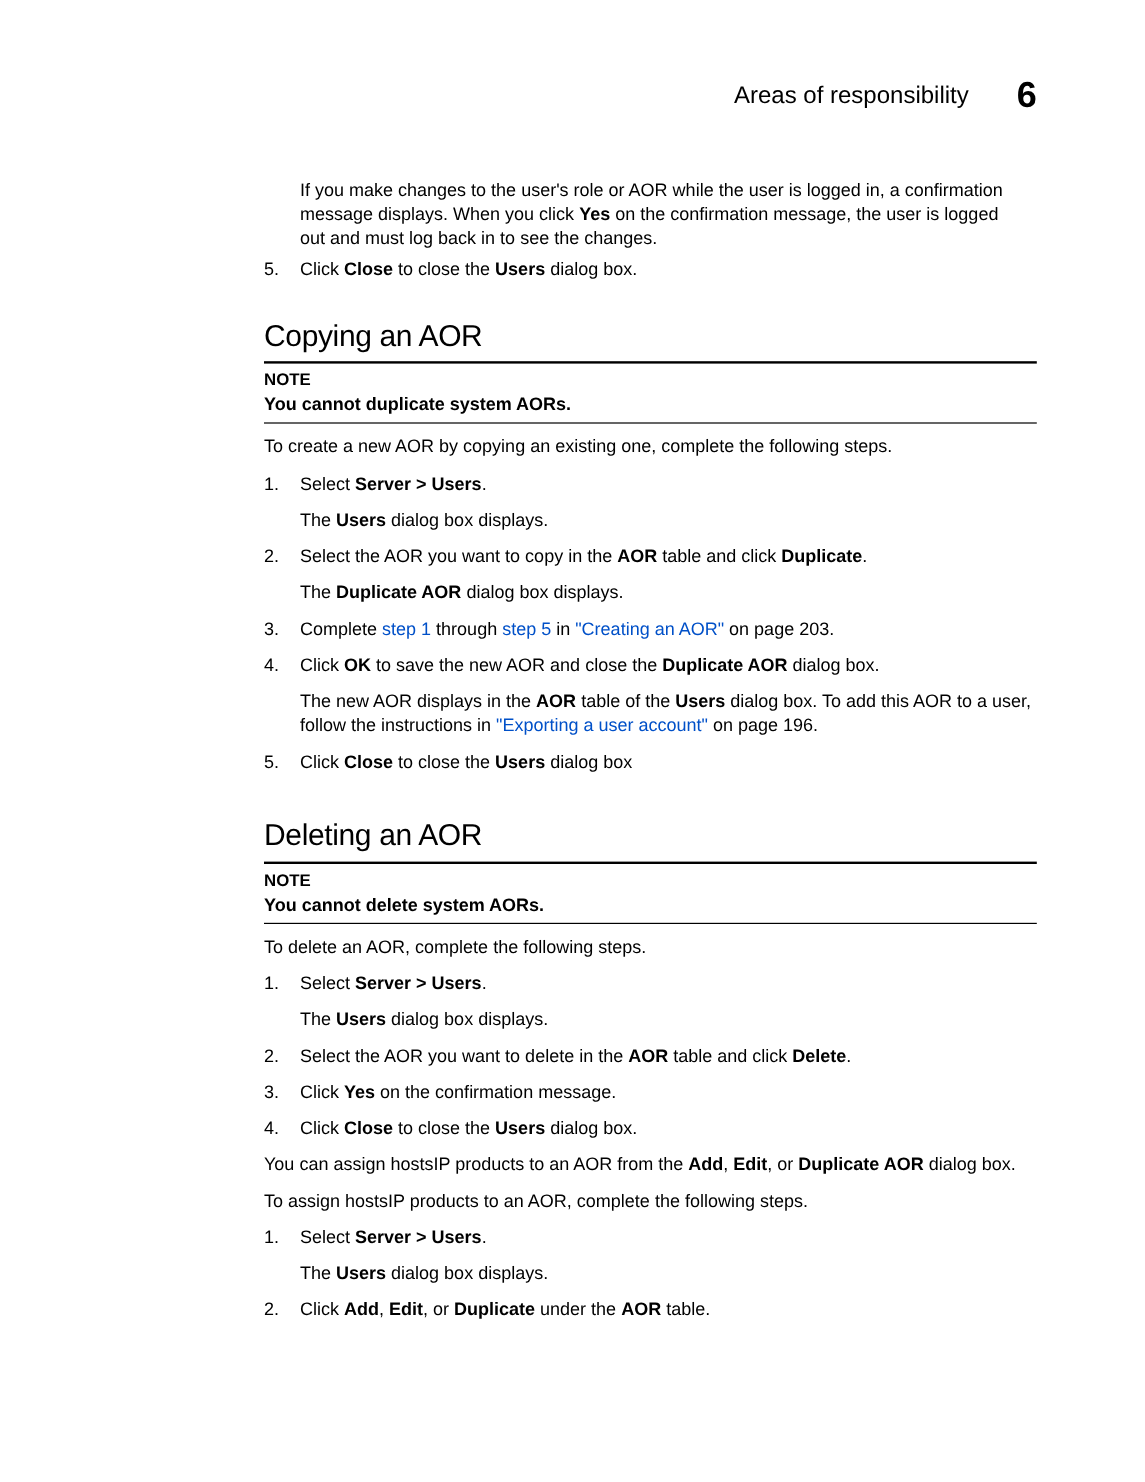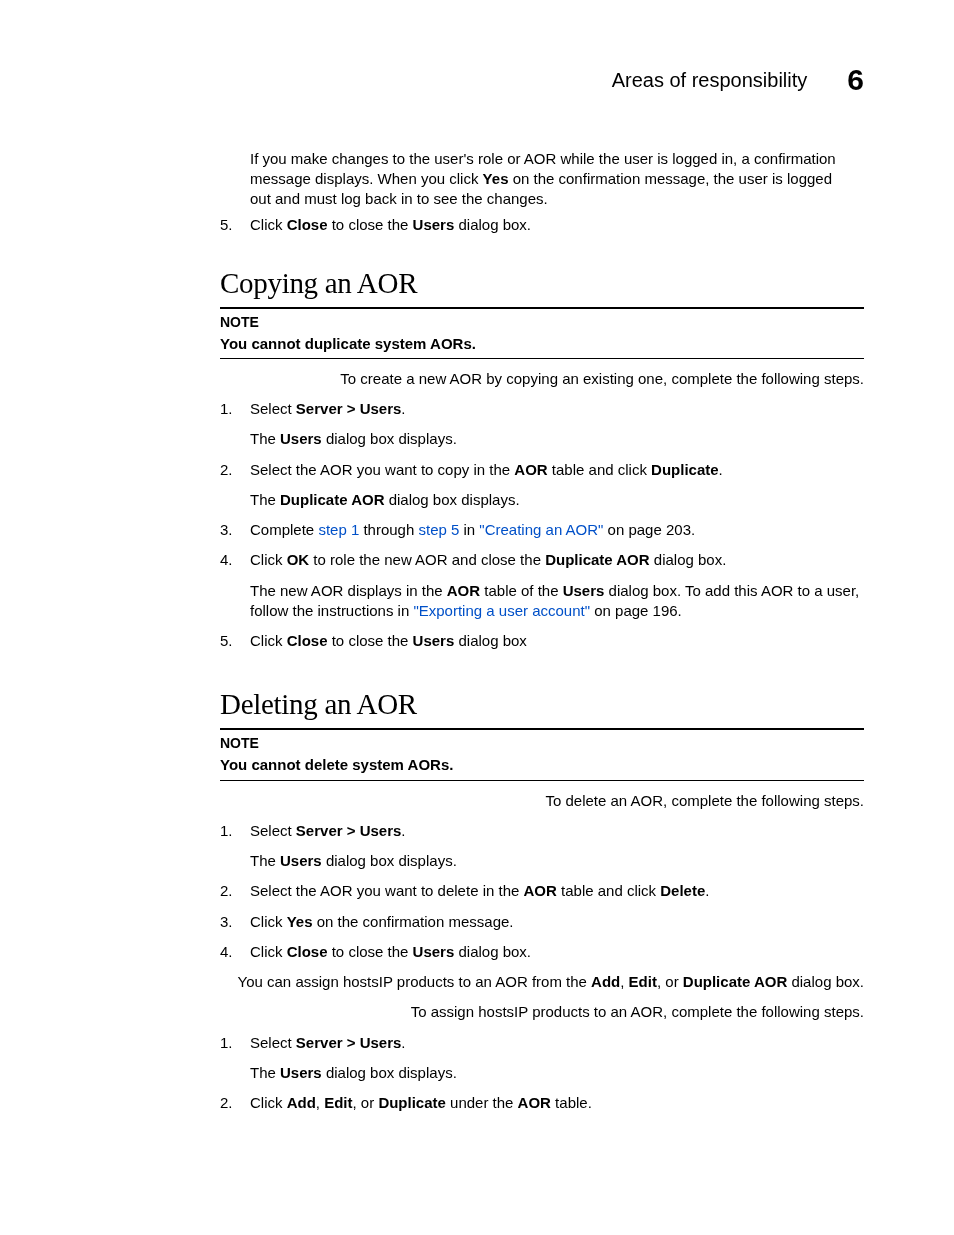--- a/index.html
+++ b/index.html
@@ -61,23 +61,23 @@
   ol.steps > li > .body {
     flex: 1;
   }
   ol.steps > li > .body > p {
     margin: 0 0 10px 0;
   }
   ol.steps > li > .body > p:last-child {
     margin-bottom: 0;
   }
   h2.section {
-    font-family: Liberation Serif, serif;
+    font-family: Liberation Sans, sans-serif;
     font-weight: 400;
-    font-size: 29px;
+    font-size: 25px;
     margin: 34px 0 4px 0;
     font-stretch: condensed;
     letter-spacing: -0.3px;
   }
   h2.section.first {
     margin-top: 28px;
   }
   .rule {
     border: 0;
     border-top: 2px solid #000;
@@ -93,21 +93,21 @@
     font-size: 14px;
     margin: 0;
     font-stretch: condensed;
   }
   .note-text {
     margin: 2px 0 2px 0;
     font-weight: bold;
   }
   .b { font-weight: 700; }
   .link { color: #0050C8; }
-  .intro { margin: 10px 0 10px 0; text-align: right; }
+  .intro { margin: 10px 0 10px 0; }
 </style>
 </head>
 <body>
 
 <div class="page">
 
   <div class="running-head">
     <span class="running-title">Areas of responsibility</span>
     <span class="chap-num">6</span>
   </div>
@@ -151,21 +151,21 @@
       </li>
       <li>
         <span class="num">3.</span>
         <div class="body">
           <p><span>Complete </span><span class="link">step 1</span><span> through </span><span class="link">step 5</span><span> in </span><span class="link">"Creating an AOR"</span><span> on page 203.</span></p>
         </div>
       </li>
       <li>
         <span class="num">4.</span>
         <div class="body">
-          <p><span>Click </span><span class="b">OK</span><span> to role the new AOR and close the </span><span class="b">Duplicate AOR</span><span> dialog box.</span></p>
+          <p><span>Click </span><span class="b">OK</span><span> to save the new AOR and close the </span><span class="b">Duplicate AOR</span><span> dialog box.</span></p>
           <p><span>The new AOR displays in the </span><span class="b">AOR</span><span> table of the </span><span class="b">Users</span><span> dialog box. To add this AOR to a user, follow the instructions in </span><span class="link">"Exporting a user account"</span><span> on page 196.</span></p>
         </div>
       </li>
       <li>
         <span class="num">5.</span>
         <div class="body">
           <p><span>Click </span><span class="b">Close</span><span> to close the </span><span class="b">Users</span><span> dialog box</span></p>
         </div>
       </li>
     </ol>

